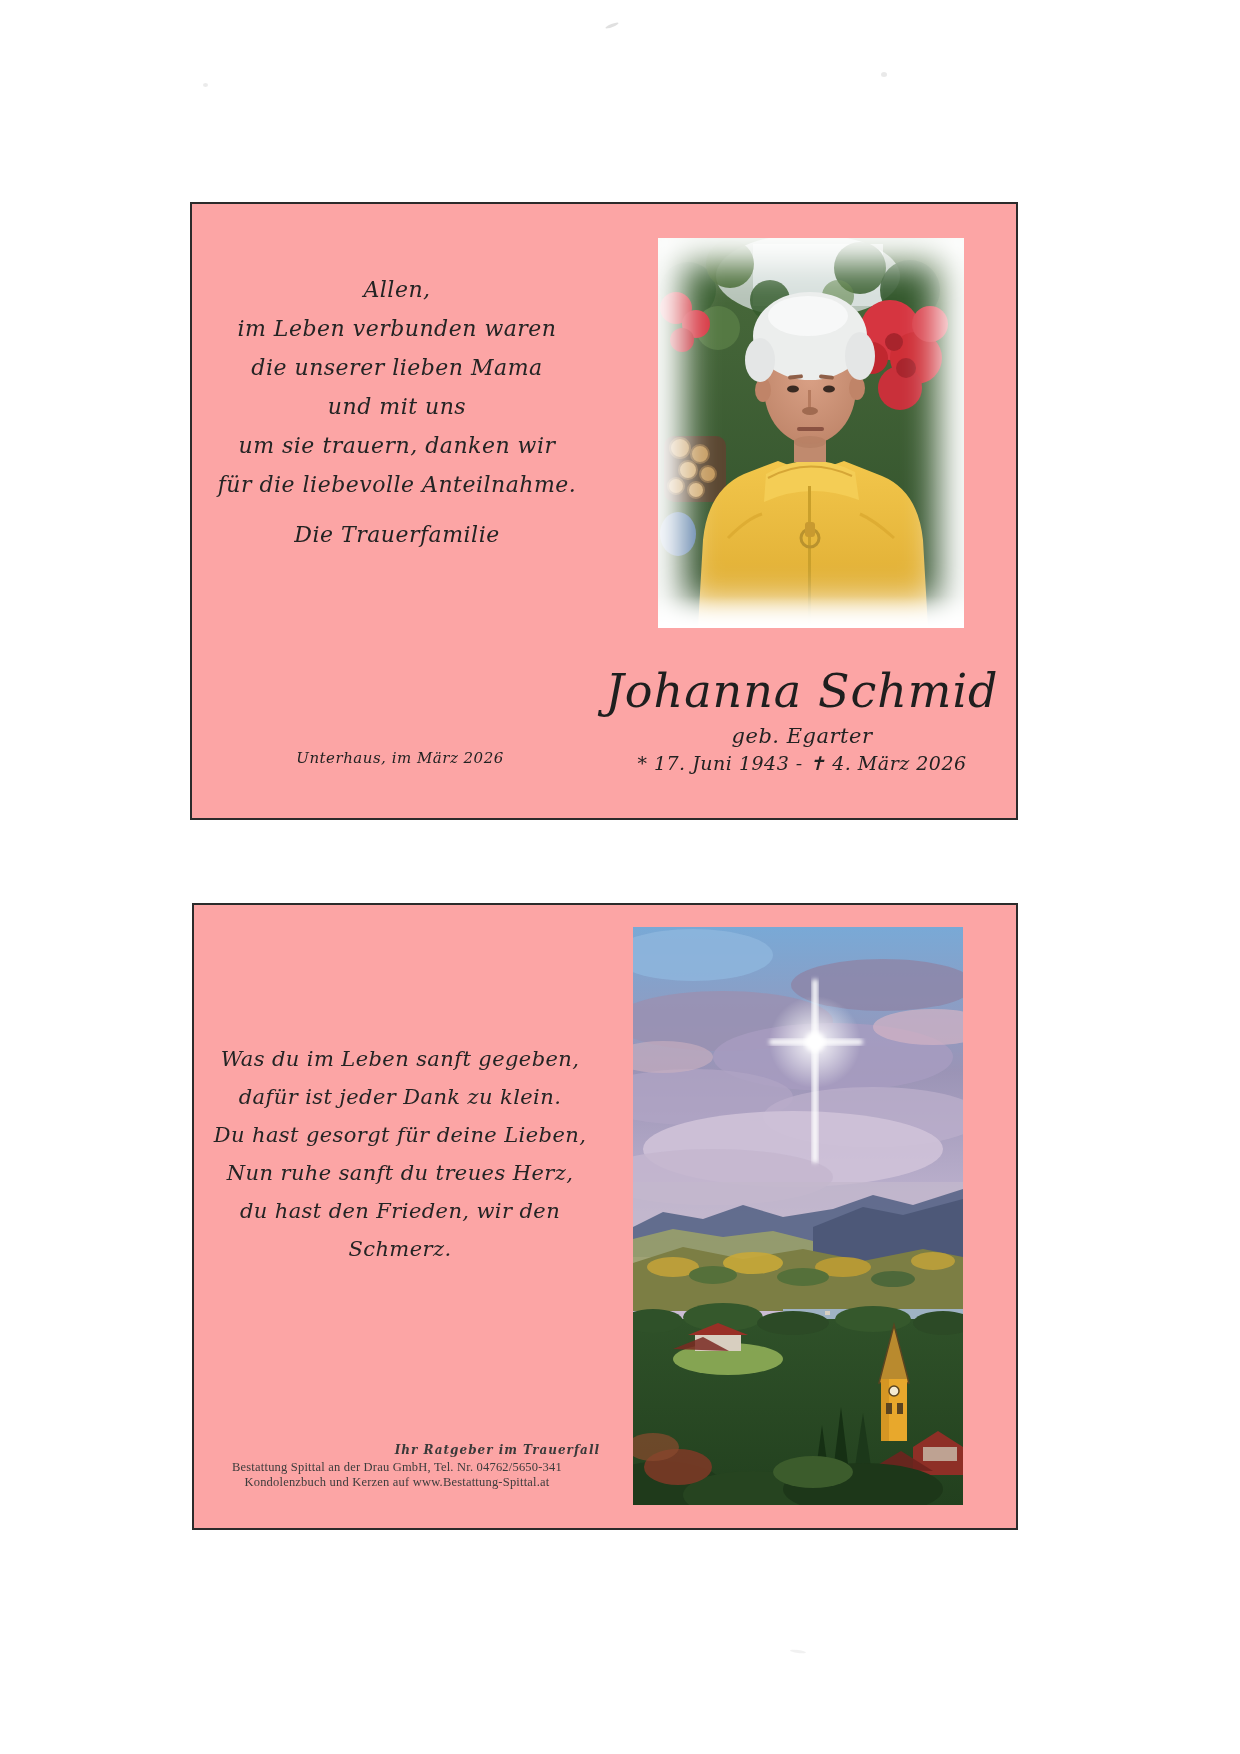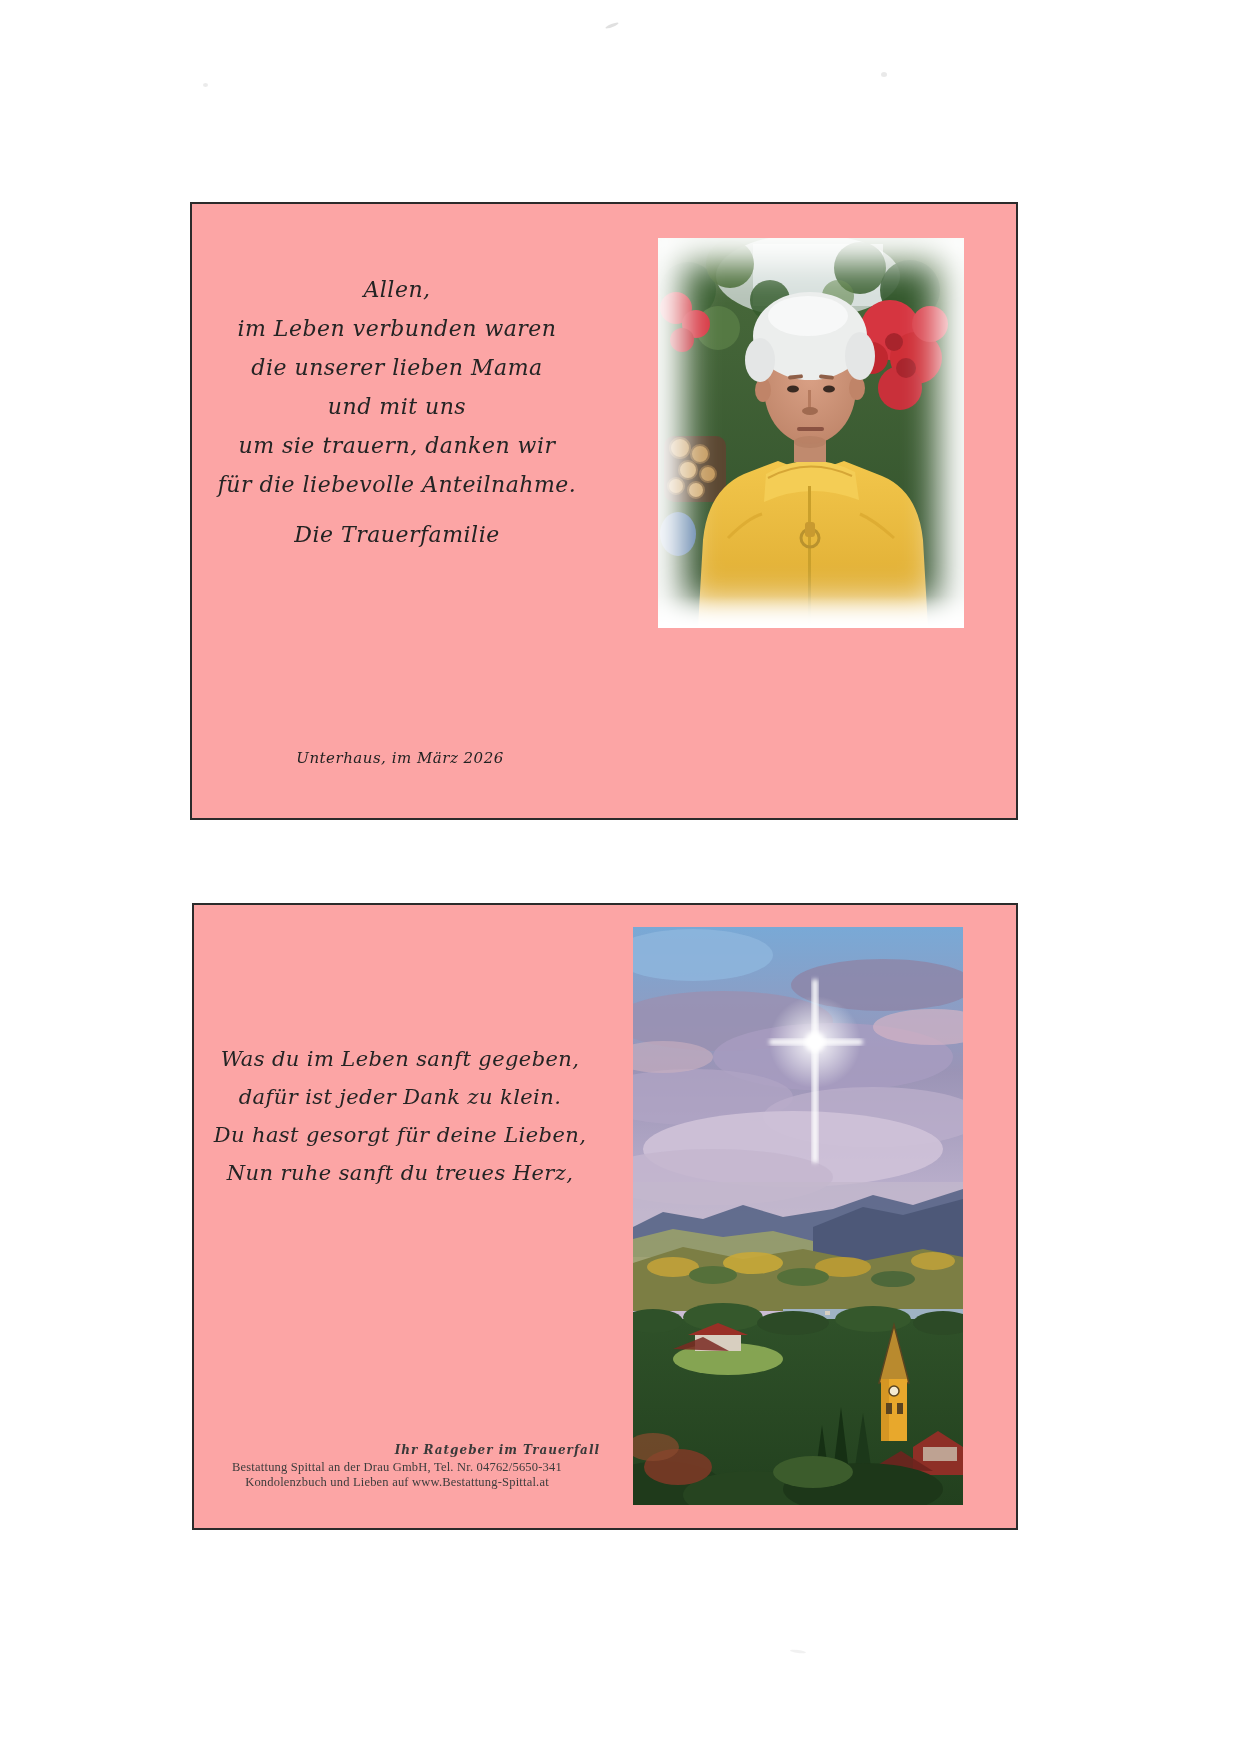--- a/index.html
+++ b/index.html
@@ -179,35 +179,41 @@
         <rect x="150" y="152" width="3" height="18" fill="#b57a5e"></rect>
         <ellipse cx="152" cy="173" rx="8" ry="4" fill="#a06a50"></ellipse>
         <rect x="139" y="189" width="27" height="4" rx="2" fill="#8a5242"></rect>
         <ellipse cx="152" cy="204" rx="16" ry="6" fill="#b07a5e" opacity="0.5"></ellipse>
       </g>
       <rect x="0" y="358" width="306" height="32" fill="url(#fadeWhite)"></rect>
     </svg>
     <div class="feather-overlay"></div>
   </div>
 
+  <div class="name-block">
+    <div class="deceased-name">Johanna Schmid</div>
+    <div class="maiden-name">geb. Egarter</div>
+    <div class="life-dates">* 17. Juni 1943 - ✝ 4. März 2026</div>
+  </div>
 </section>
 
 <section class="card" id="back-card">
 
   <div class="poem-block">
     <div>Was du im Leben sanft gegeben,</div>
     <div>dafür ist jeder Dank zu klein.</div>
     <div>Du hast gesorgt für deine Lieben,</div>
     <div>Nun ruhe sanft du treues Herz,</div>
+    <div>du hast den Frieden, wir den Schmerz.</div>
   </div>
 
   <div class="funeral-block">
     <div class="funeral-tagline">Ihr Ratgeber im Trauerfall</div>
     <div class="funeral-small">Bestattung Spittal an der Drau GmbH, Tel. Nr. 04762/5650-341</div>
-    <div class="funeral-small">Kondolenzbuch und Lieben auf www.Bestattung-Spittal.at</div>
+    <div class="funeral-small">Kondolenzbuch und Kerzen auf www.Bestattung-Spittal.at</div>
   </div>
 
   <div class="photo-back-wrap">
     <svg width="330" height="578" viewBox="0 0 330 578">
       <defs>
         <linearGradient id="skyG" x1="0" y1="0" x2="0" y2="1">
           <stop offset="0" stop-color="#79a9d6"></stop>
           <stop offset="0.25" stop-color="#9b94b6"></stop>
           <stop offset="0.45" stop-color="#b9aecb"></stop>
           <stop offset="0.6" stop-color="#cbbcd4"></stop>

